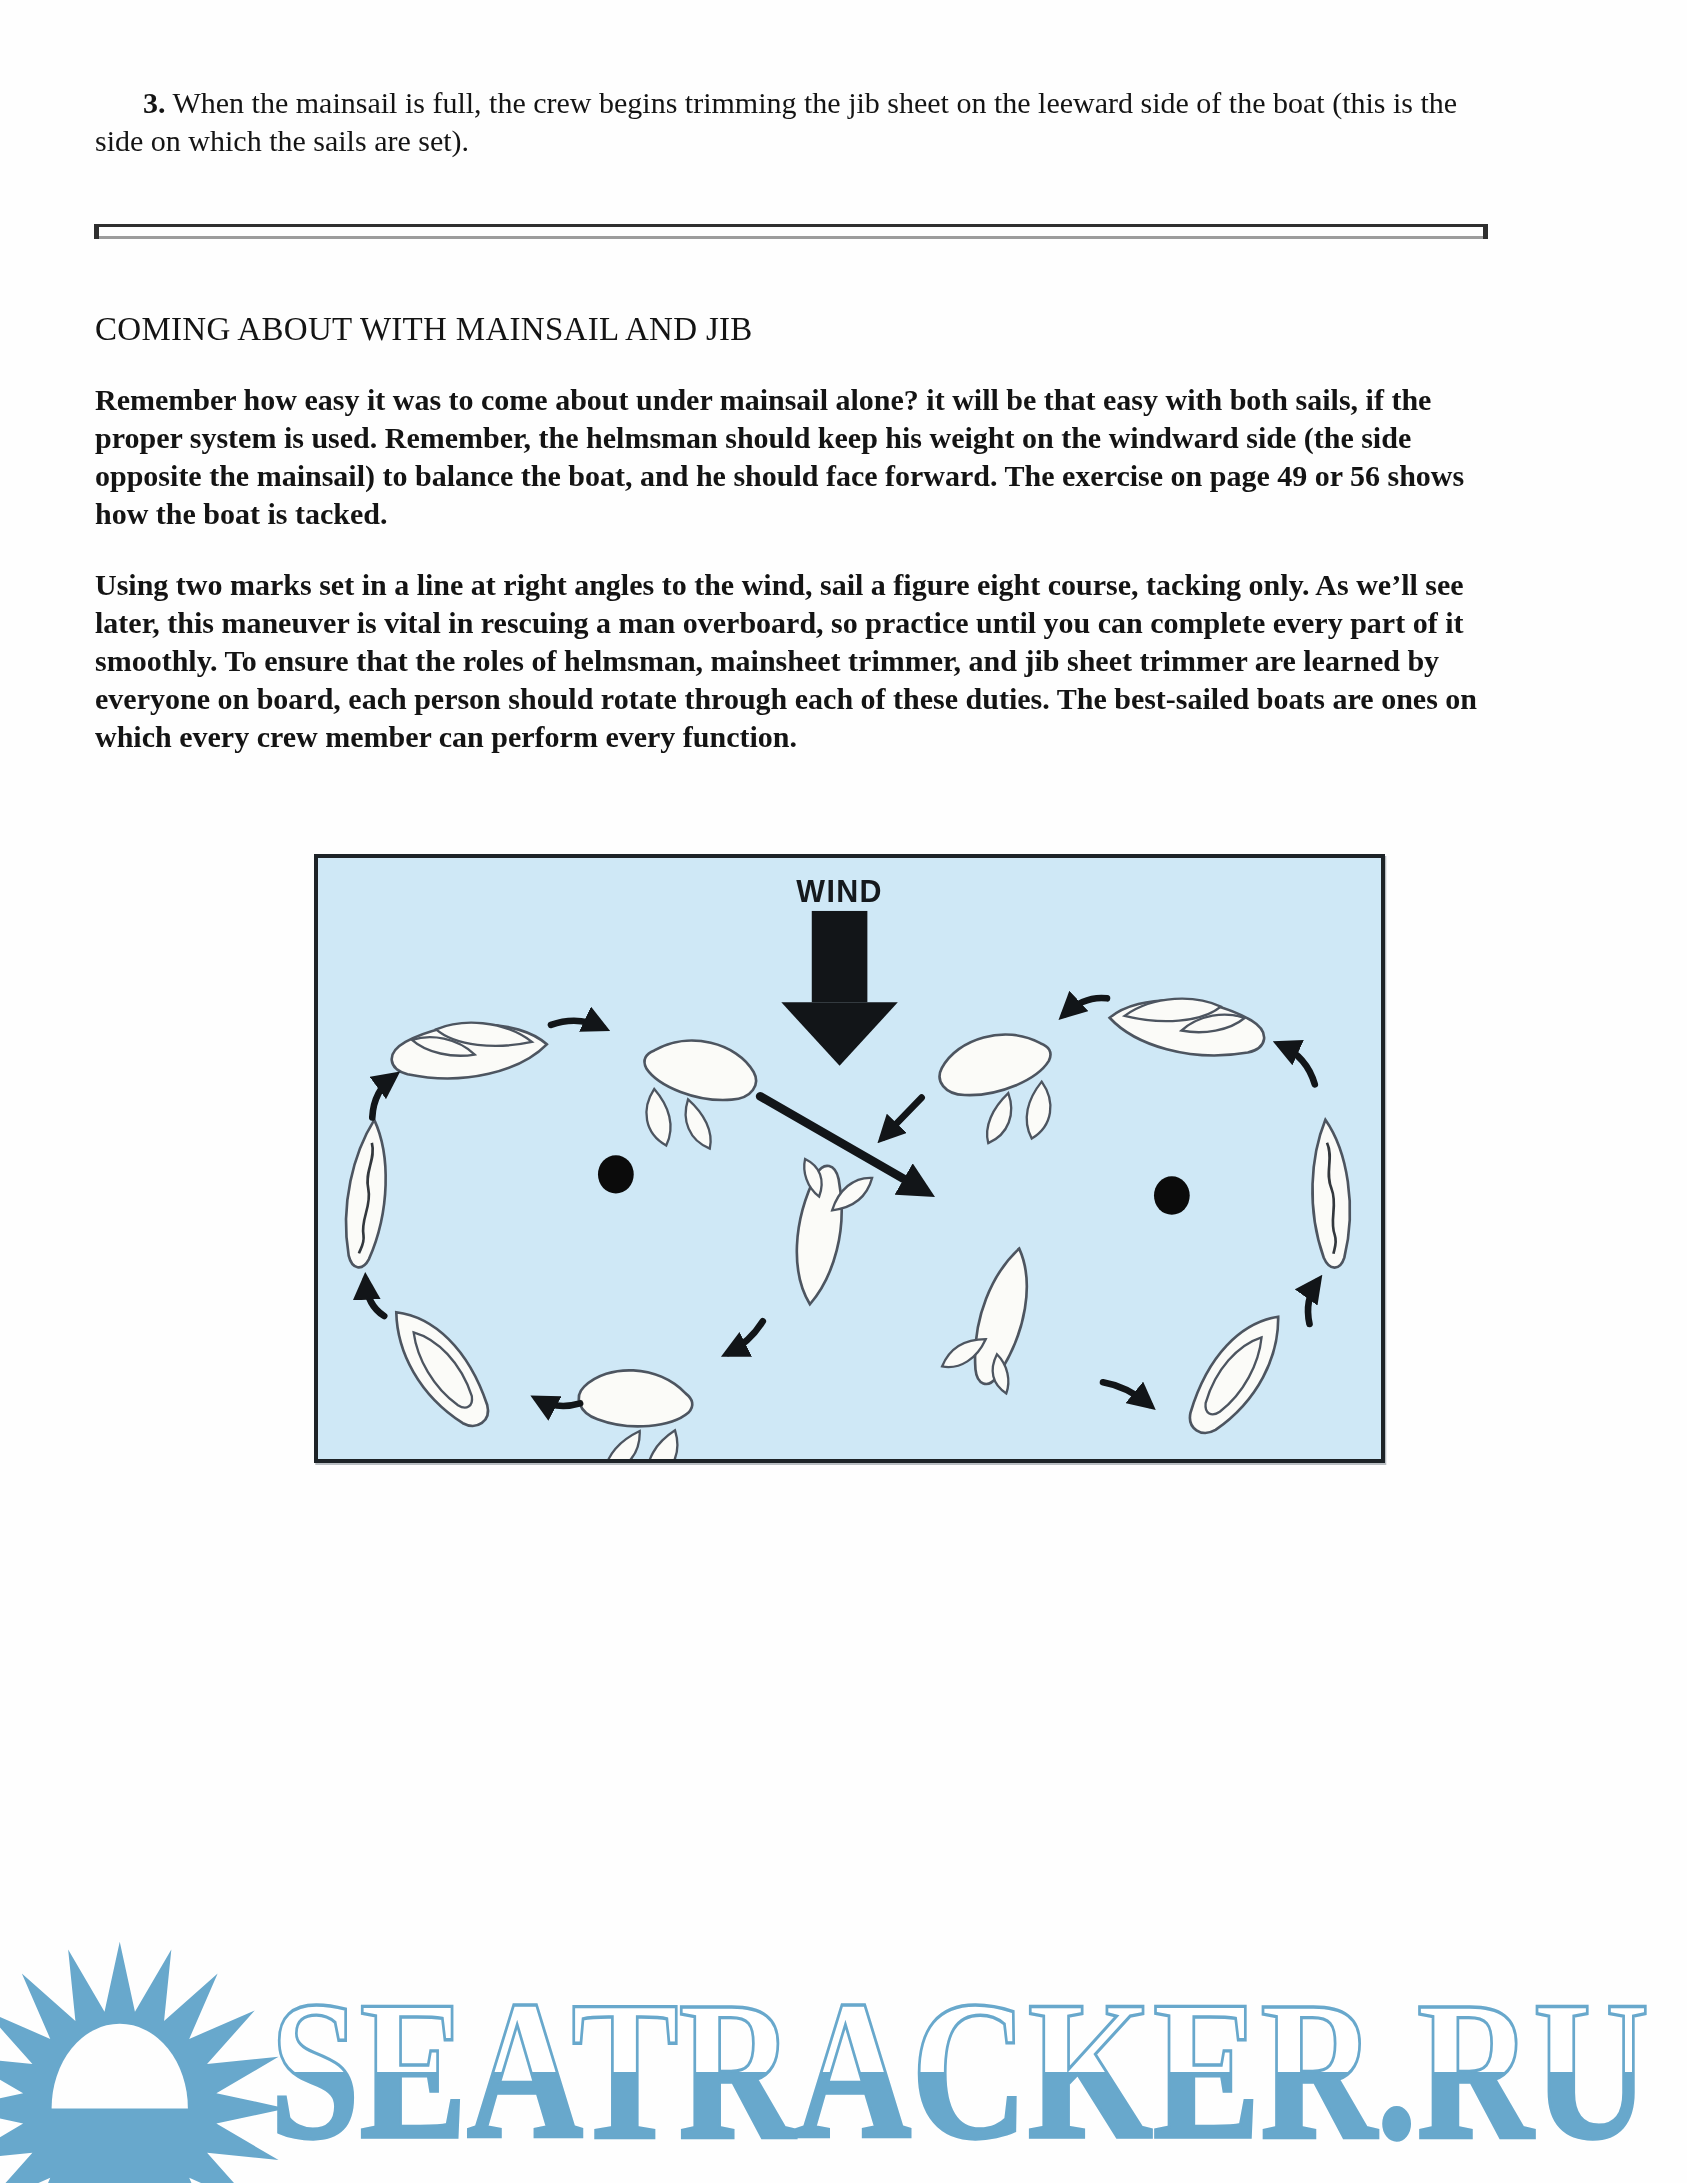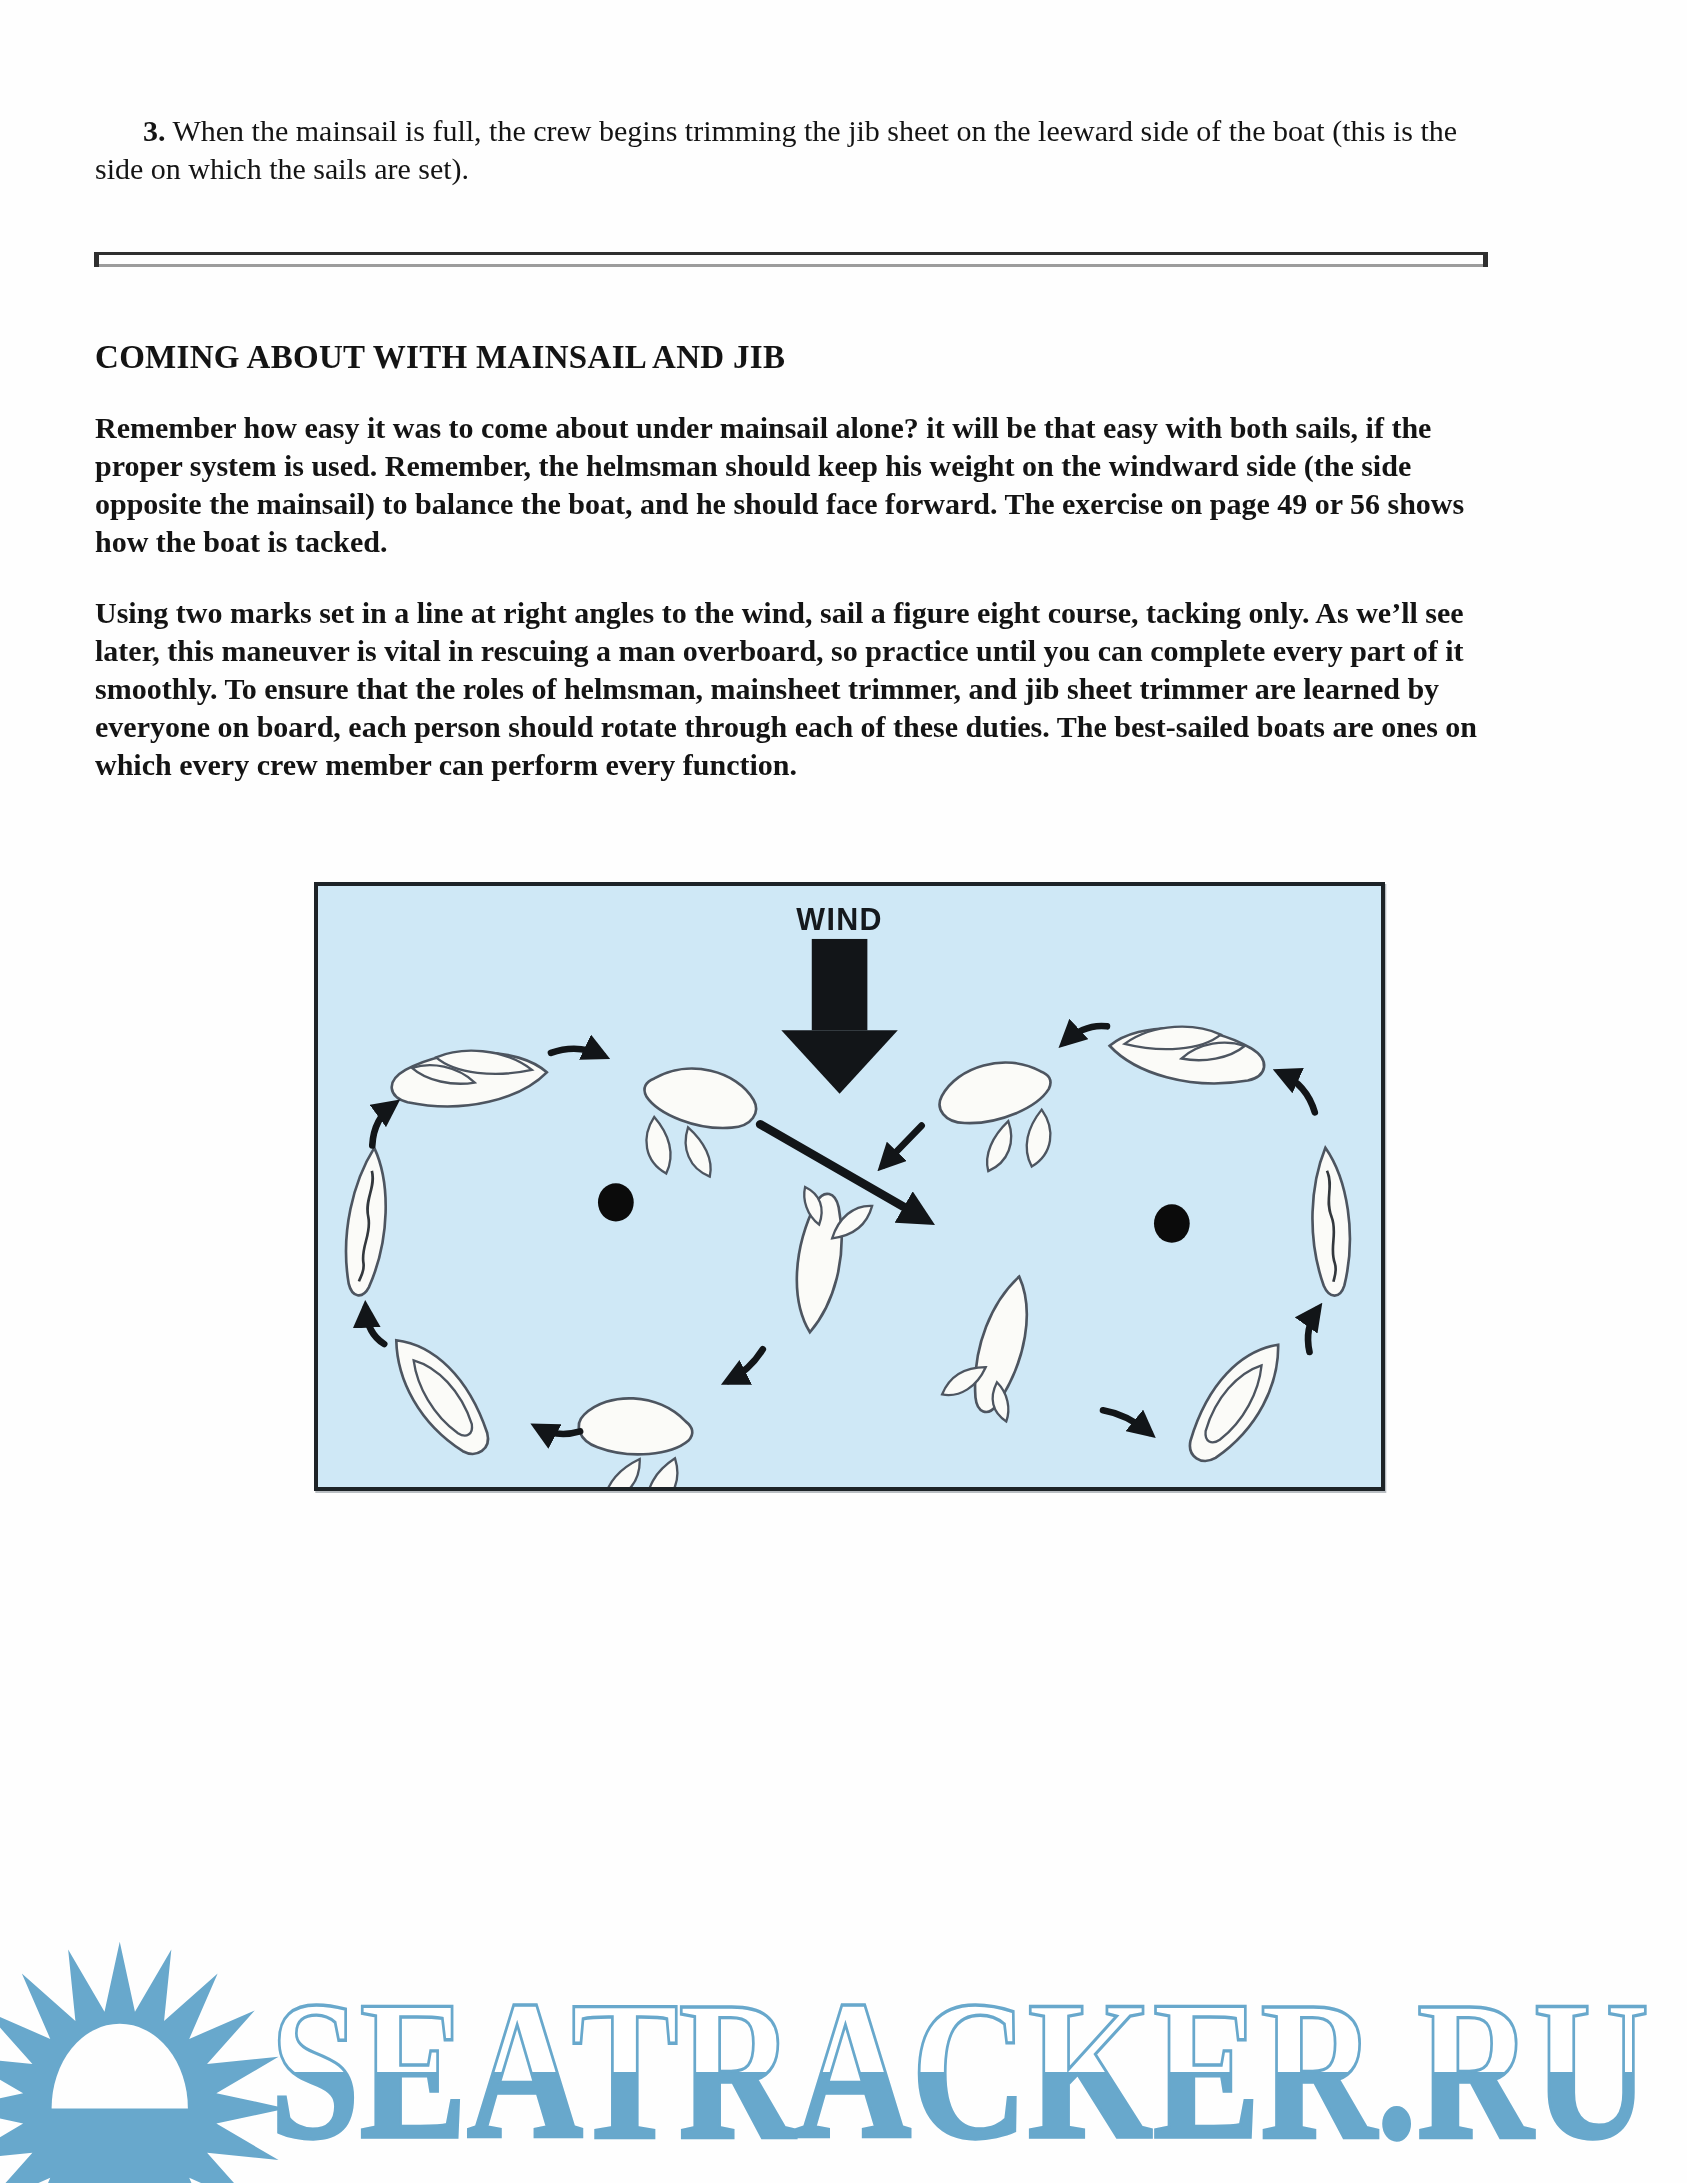--- a/index.html
+++ b/index.html
@@ -7,21 +7,21 @@
     position:relative;
     width:1687px;height:2183px;
     margin:0 auto;
     background:#fefefe;
     font-family:"Liberation Serif", serif;
     color:#141414;
     overflow:hidden;
   }
   .content{
     margin:0 200px 12px 95px;
-    padding-top:112px;
+    padding-top:84px;
     width:1392px;
   }
   p.item{
     margin:0;
     font-size:30px;
     line-height:38px;
     text-indent:48px;
   }
   p.body{
     margin:33px 0 0 0;
@@ -43,21 +43,21 @@
     top:-3.3px;
     width:4.6px;height:15px;
     background:#2f2f2f;
   }
   .divider::before{left:-0.7px;}
   .divider::after{right:-0.7px;}
   h2.sect{
     margin:71px 0 0 0;
     font-size:33px;
     line-height:38px;
-    font-weight:bold;
+    font-weight:normal;
     letter-spacing:0.3px;
   }
   h2.sect.second{margin-top:118px;}
   figure.diagram{
     margin:98px 0 0 219px;
     padding:0;
     width:1063px;height:601px;
     border:4px solid #1d2327;
     background:#84cc16;
     box-shadow:1.3px 2px 0 #b9bec2;

